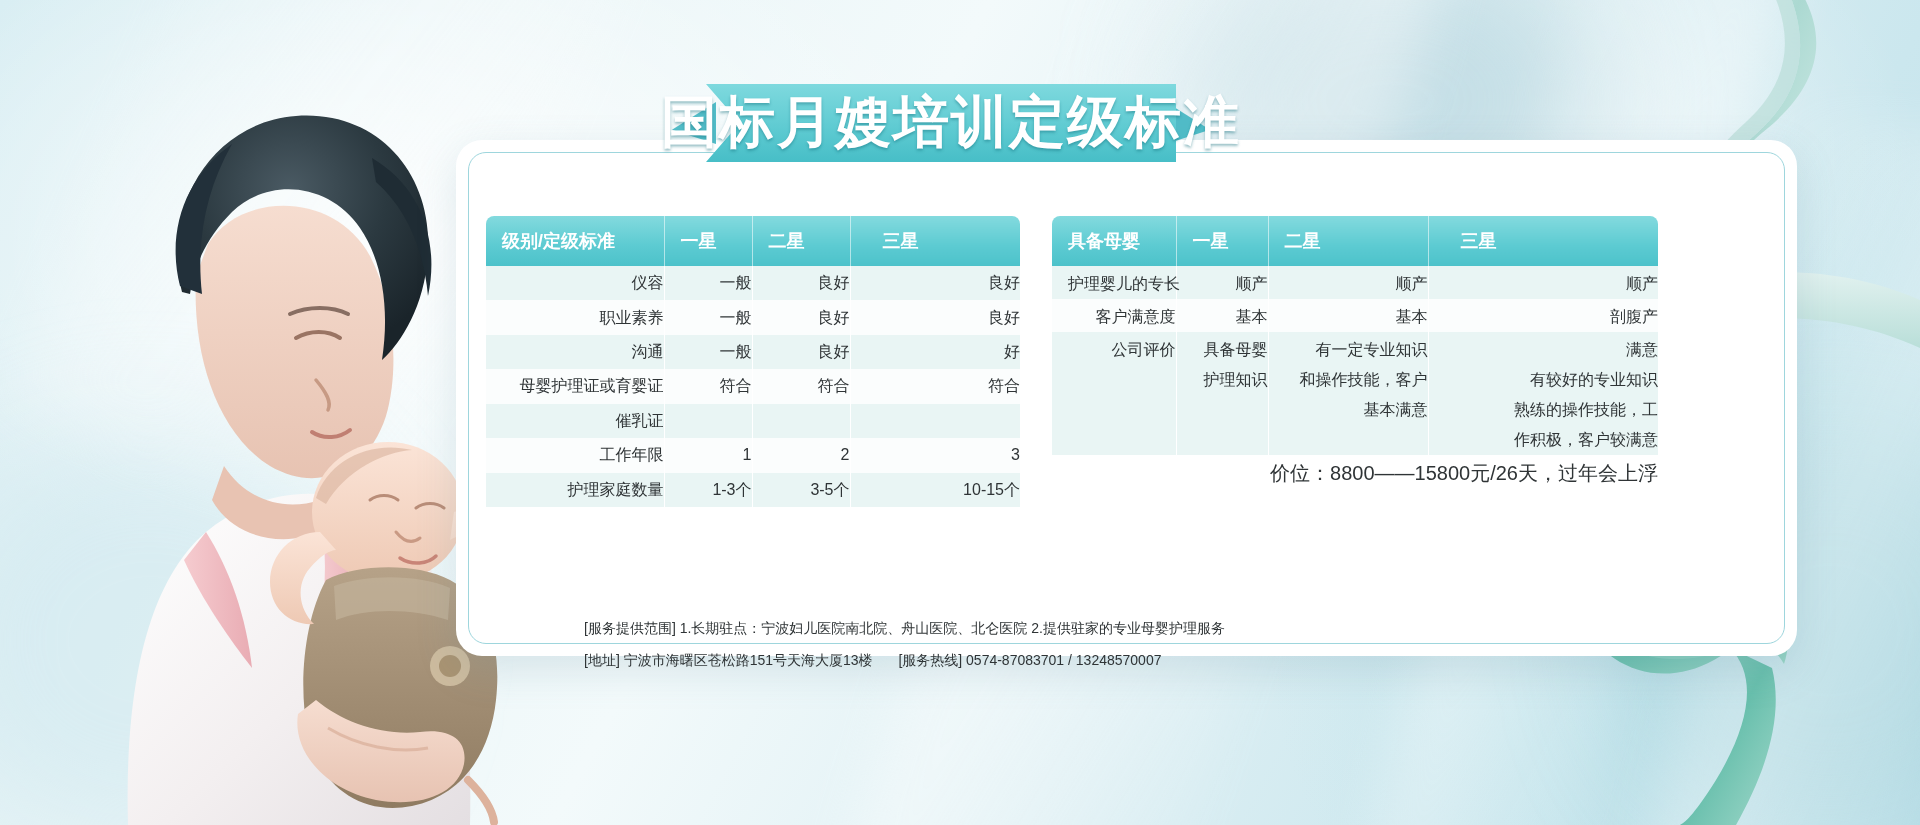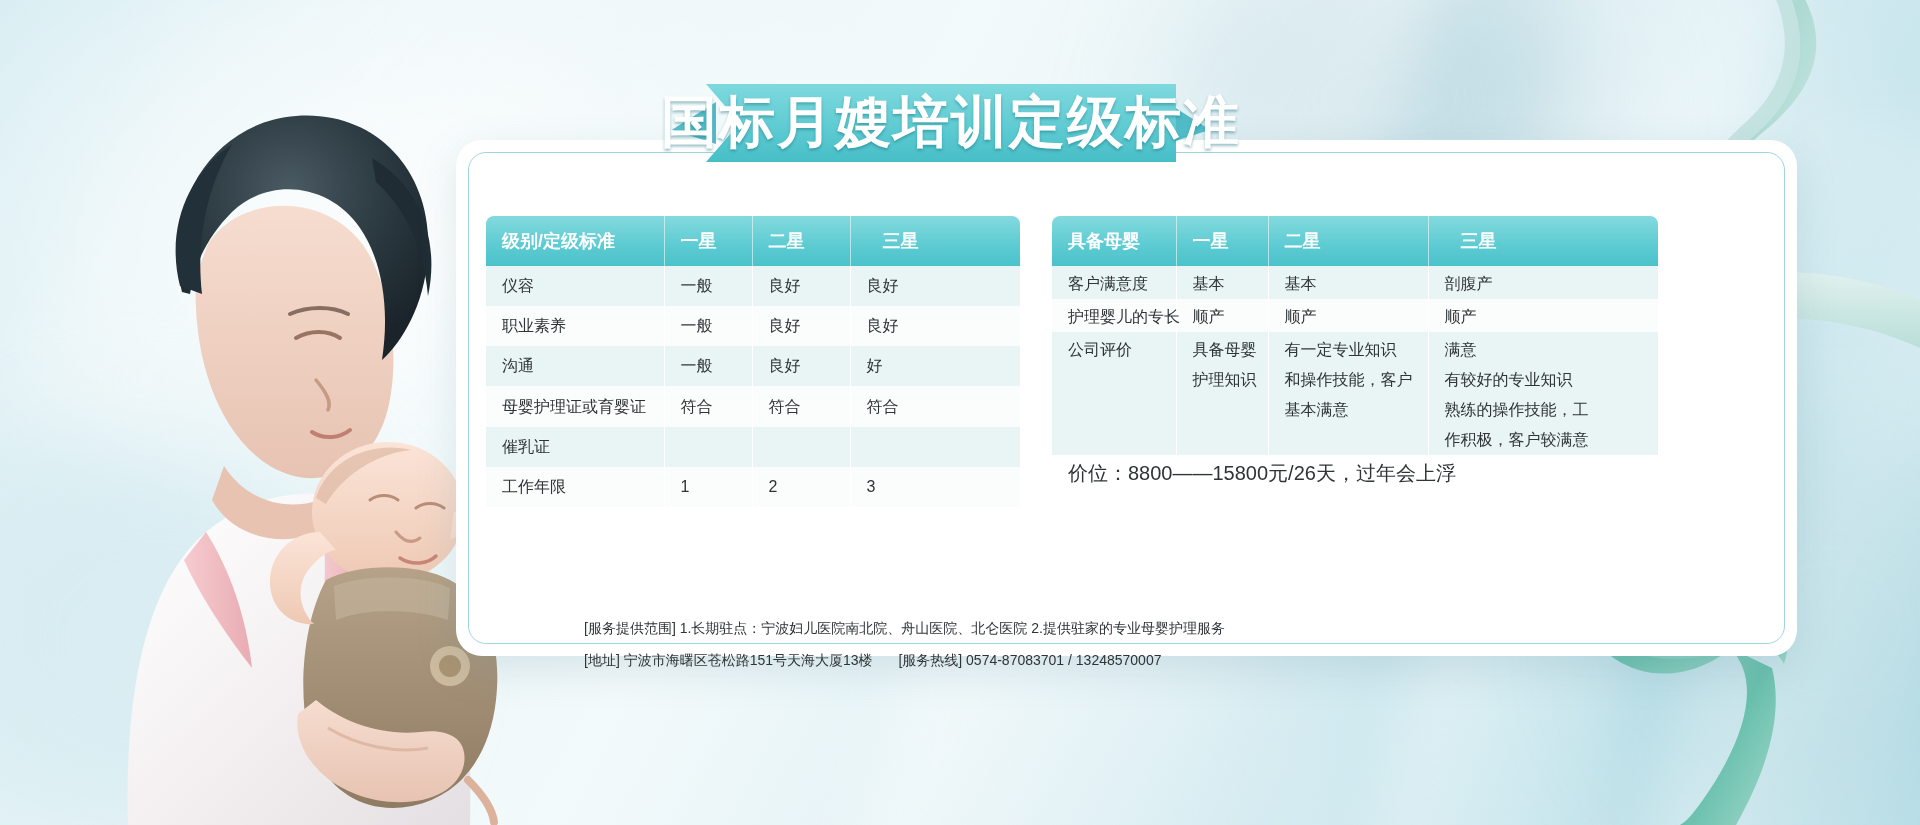--- a/index.html
+++ b/index.html
@@ -131,20 +131,21 @@
 
   tbody td {
     font-size: 16px;
     color: #2f3436;
     padding: 0 0 0 16px;
     height: 22px;
     line-height: 30px;
     border-right: 1px solid #ffffff;
     vertical-align: middle;
     white-space: nowrap;
+    text-align: right;
   }
   tbody td:last-child { border-right: none; }
   tbody tr:nth-child(odd)  td { background: #e9f5f4; }
   tbody tr:nth-child(even) td { background: #fbfdfd; }
 
   .tbl-right tbody td { vertical-align: top; padding-top: 3px; line-height: 30px; }
   .tbl-right tbody td div { line-height: 30px; }
 
   .price-row td {
     background: #ffffff !important;
@@ -338,61 +339,67 @@
           <td></td>
           <td></td>
           <td></td>
         </tr>
         <tr>
           <td>工作年限</td>
           <td>1</td>
           <td>2</td>
           <td>3</td>
         </tr>
+        <tr>
+          <td>护理家庭数量</td>
+          <td>1-3个</td>
+          <td>3-5个</td>
+          <td>10-15个</td>
+        </tr>
       </tbody>
     </table>
 
     <table class="tbl-right">
       <colgroup>
           <col style="width:124px">
           <col style="width:92px">
           <col style="width:160px">
           <col style="width:230px">
         </colgroup>
       <thead>
         <tr>
           <th>具备母婴</th>
           <th>一星</th>
           <th>二星</th>
           <th>三星</th>
         </tr>
       </thead>
       <tbody>
         <tr>
+          <td>护理婴儿的专长</td>
+          <td>
+              <div>顺产</div>
+            </td>
+          <td>
+              <div>顺产</div>
+            </td>
+          <td>
+              <div>顺产</div>
+            </td>
+        </tr>
+        <tr>
           <td>客户满意度</td>
           <td>
               <div>基本</div>
             </td>
           <td>
               <div>基本</div>
             </td>
           <td>
               <div>剖腹产</div>
-            </td>
-        </tr>
-        <tr>
-          <td>护理婴儿的专长</td>
-          <td>
-              <div>顺产</div>
-            </td>
-          <td>
-              <div>顺产</div>
-            </td>
-          <td>
-              <div>顺产</div>
             </td>
         </tr>
         <tr>
           <td>公司评价</td>
           <td>
             <div>具备母婴</div>
             <div>护理知识</div>
           </td>
           <td>
             <div>有一定专业知识</div>

